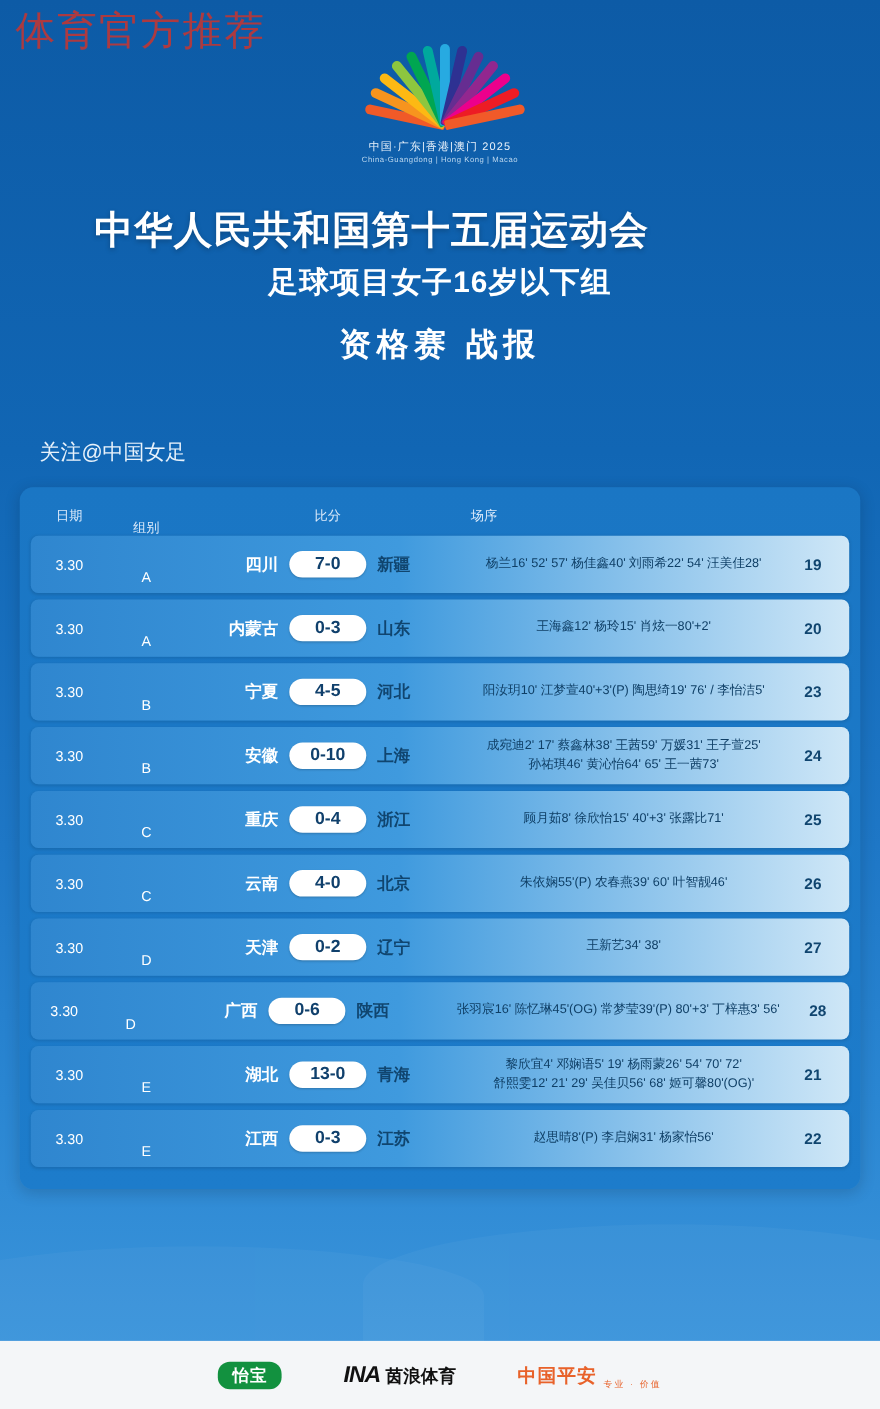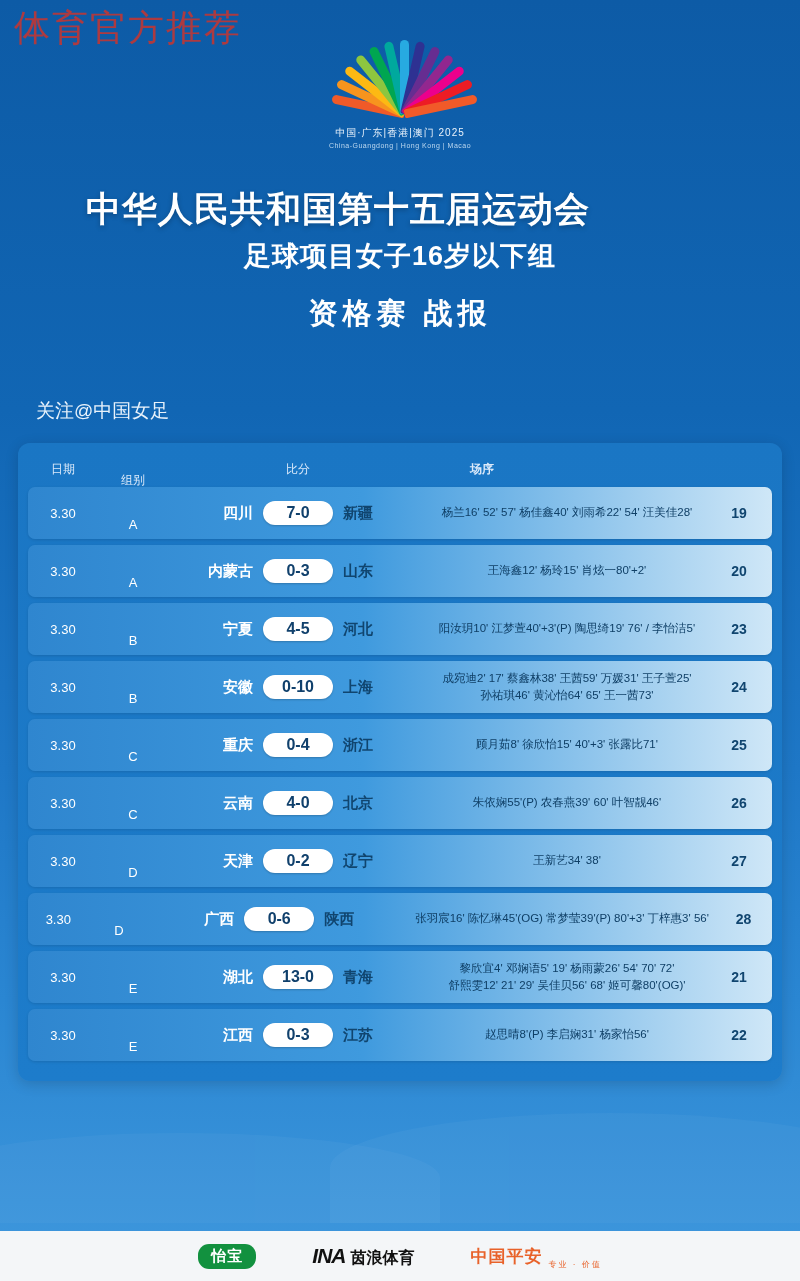--- a/index.html
+++ b/index.html
@@ -124,21 +124,21 @@
     display: flex;
     align-items: center;
     height: 36px;
     color: #dceafa;
     font-size: 12px;
   }
   .col-date   { width: 70px; text-align: center; }
   .col-group  { width: 70px; text-align: center; margin-top: 22px; }
   .col-score  { width: 260px; text-align: center; }
   .col-scorer { flex: 1; text-align: center; }
-  .col-idx    { width: 66px; text-align: right; font-weight: bold; }
+  .col-idx    { width: 66px; text-align: left; }
 
   .row {
     display: flex;
     align-items: center;
     min-height: 52px;
     margin-bottom: 6px;
     border-radius: 7px;
     background: linear-gradient(90deg, #2f86cf 0%, #3f9ade 45%, #cfe7f7 100%);
     color: #ffffff;
     font-size: 13px;
@@ -205,21 +205,21 @@
     height: 120px;
     border-radius: 50% 50% 0 0;
     background: rgba(255,255,255,0.10);
   }
   
   .sponsors {
     position: absolute;
     bottom: 0;
     left: 0;
     width: 800px;
-    height: 50px;
+    height: 62px;
     background: #f4f6f8;
     display: flex;
     align-items: center;
     justify-content: center;
     gap: 56px;
     z-index: 10;
   }
   .sp { display: flex; align-items: center; gap: 6px; }
   .sp-yibao {
     background: #12913f;

